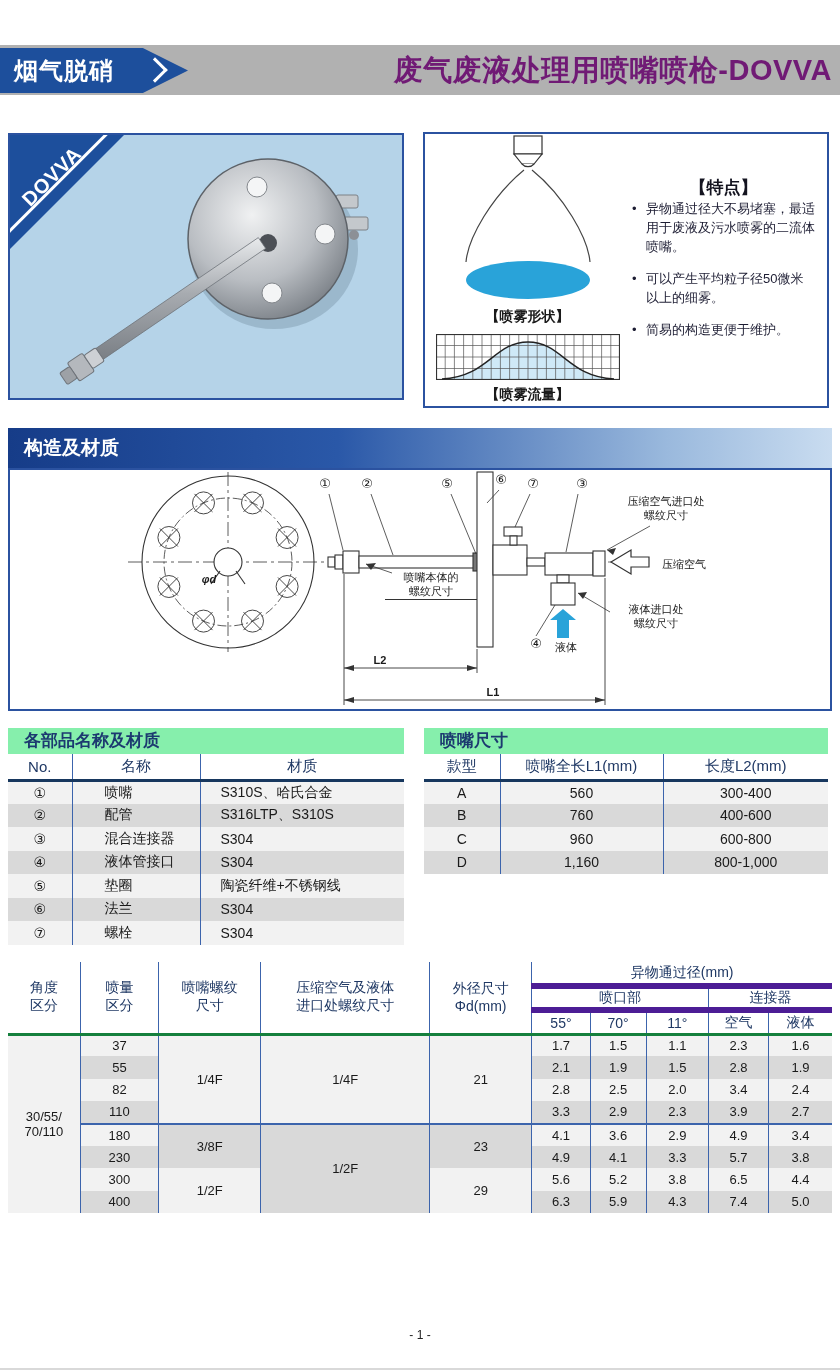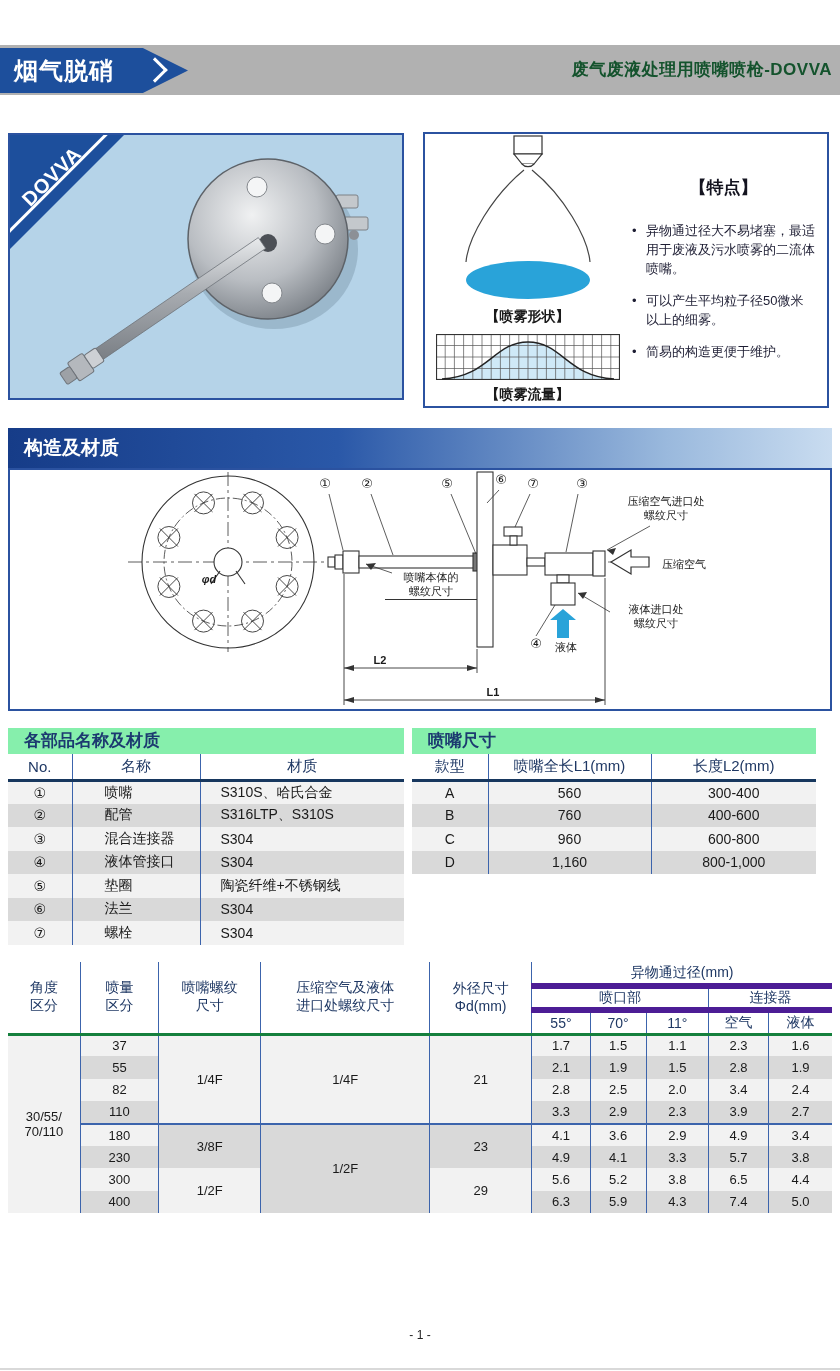--- a/index.html
+++ b/index.html
@@ -2,21 +2,21 @@
 <html><head>
 <meta charset="utf-8">
 <style>
   * { margin:0; padding:0; box-sizing:border-box; }
   body { font-family:"Liberation Sans","DejaVu Sans",sans-serif; background:#fff; }
   .page { position:relative; width:840px; height:1371px; background:#fff; overflow:hidden; }
 
   
   .topbar { position:absolute; left:0; top:45px; width:840px; height:50px; background:#b1b1b1; }
   .topbar .ptitle { position:absolute; right:8px; top:0; height:50px; line-height:50px;
-    color:#14532d; font-size:17px; font-weight:bold; letter-spacing:0.5px; }
+    color:#701a75; font-size:29px; font-weight:bold; letter-spacing:0.5px; }
   .badge { position:absolute; left:0; top:48px; width:188px; height:45px; background:#1d4f9c;
     clip-path:polygon(0 0, 76% 0, 100% 50%, 76% 100%, 0 100%);
     filter:drop-shadow(3px 4px 3px rgba(0,0,0,0.35)); }
   .badge .btxt { position:absolute; left:14px; top:0; height:45px; line-height:45px;
     color:#fff; font-size:24px; font-weight:bold; letter-spacing:1px; }
   .badge .chev { position:absolute; left:146px; top:13px; width:18px; height:18px;
     border-top:3px solid #fff; border-right:3px solid #fff; transform:rotate(45deg); }
 
   
   .photobox { position:absolute; left:8px; top:133px; width:396px; height:267px;
@@ -27,21 +27,21 @@
     transform:rotate(-45deg); color:#fff; font-weight:bold; font-size:20px; letter-spacing:1px; }
   .ribbon .rline { position:absolute; left:-42px; top:46px; width:180px; height:2.5px;
     background:#fff; transform:rotate(-45deg); }
 
   .featbox { position:absolute; left:423px; top:132px; width:406px; height:276px;
     border:2px solid #2b52a0; background:#fff; display:flex; }
   .spraycol { width:205px; text-align:center; }
   .spraylabel { font-size:14px; color:#1a1a1a; font-weight:600; margin-top:2px; }
   .featcol { flex:1; padding:0 12px 0 2px; }
   .feathead { text-align:center; margin-top:42px; font-size:17px; color:#141420; font-weight:600; }
-  .featlist { list-style:none; margin-top:22px; }
+  .featlist { list-style:none; }
   .featlist li { position:relative; padding-left:14px; font-size:13px; line-height:19px;
     color:#1d1d33; margin-bottom:13px; }
   .featlist li::before { content:"•"; position:absolute; left:0; top:0; color:#1d1d33; }
 
   
   .sechead { position:absolute; left:8px; top:428px; width:824px; height:40px;
     background:linear-gradient(90deg,#163c88 0%,#2a58a8 40%,#9ab9dd 80%,#c9dcf0 100%);
     color:#fff; font-size:19px; font-weight:bold; line-height:40px; padding-left:16px; }
   .cbox { position:absolute; left:8px; top:468px; width:824px; height:243px;
     border:2px solid #2b52a0; background:#fff; }
@@ -340,21 +340,21 @@
           </tr>
         <tr class="lt">
           <td>⑦</td>
           <td class="vl al">螺栓</td>
           <td class="vl am">S304</td>
           </tr>
       </tbody>
     </table>
   </div>
 
-  <div class="tblock" style="left:412px;top:728px;width:404px">
+  <div class="tblock" style="left:424px;top:728px;width:404px">
     <div class="tbar">喷嘴尺寸</div>
     <table>
       <colgroup>
           <col style="width:76px">
           <col style="width:163px">
           <col style="width:165px">
         </colgroup>
       <thead>
         <tr>
           <td>款型</td>

